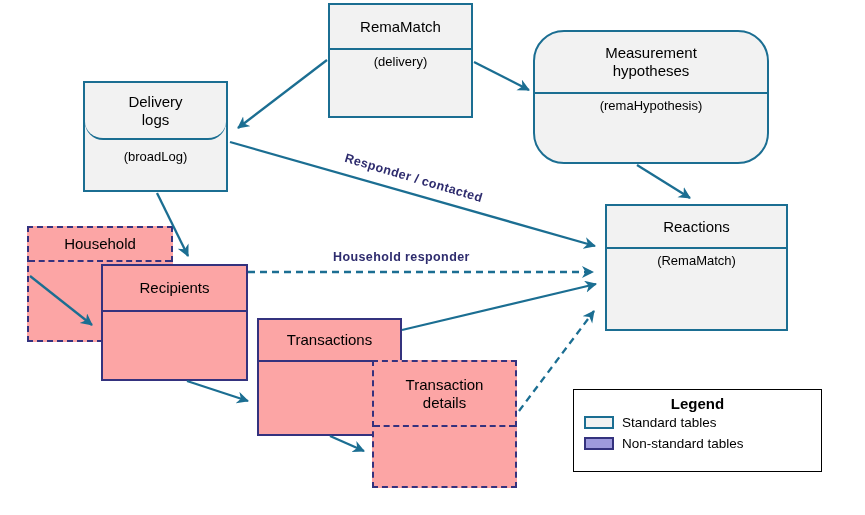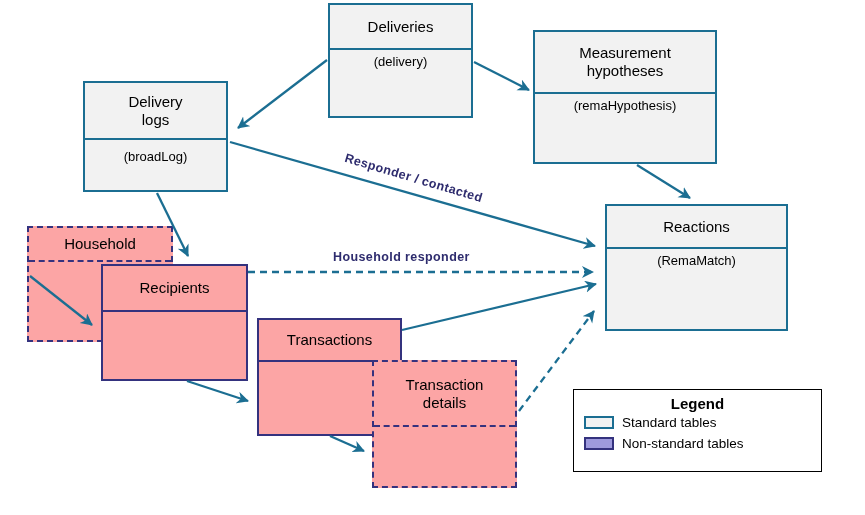--- a/index.html
+++ b/index.html
@@ -64,33 +64,33 @@
   </div>
 
   <div class="box nonstd dashed z4" style="left:372px;top:360px;width:145px;height:128px;">
     <div class="title" style="height:65px;">
       <span class="title-constrain" style="width:110px;display:inline-block;">Transaction details</span>
     </div>
     <div class="body"></div>
   </div>
 
   <div class="box std z1" style="left:328px;top:3px;width:145px;height:115px;">
-    <div class="title" style="height:45px;">Deliveries</div>
+    <div class="title" style="height:45px;">RemaMatch</div>
     <div class="body">(delivery)</div>
   </div>
 
-  <div class="box std z1" style="left:533px;top:30px;width:184px;height:134px;">
+  <div class="box std z1" style="left:533px;top:30px;width:236px;height:134px;border-radius:31px;">
     <div class="title" style="height:62px;">
       <span class="title-constrain" style="width:130px;display:inline-block;">Measurement hypotheses</span>
     </div>
     <div class="body">(remaHypothesis)</div>
   </div>
 
   <div class="box std z1" style="left:83px;top:81px;width:145px;height:111px;">
-    <div class="title" style="height:57px;">
+    <div class="title" style="height:57px;border-radius:18px;">
       <span class="title-constrain" style="width:62px;display:inline-block;">Delivery logs</span>
     </div>
     <div class="body" style="padding-top:9px;">(broadLog)</div>
   </div>
 
   <div class="box std z1" style="left:605px;top:204px;width:183px;height:127px;justify-content:flex-end;">
     <div class="title" style="height:43px;">Reactions</div>
     <div class="body">(RemaMatch)</div>
   </div>
 

